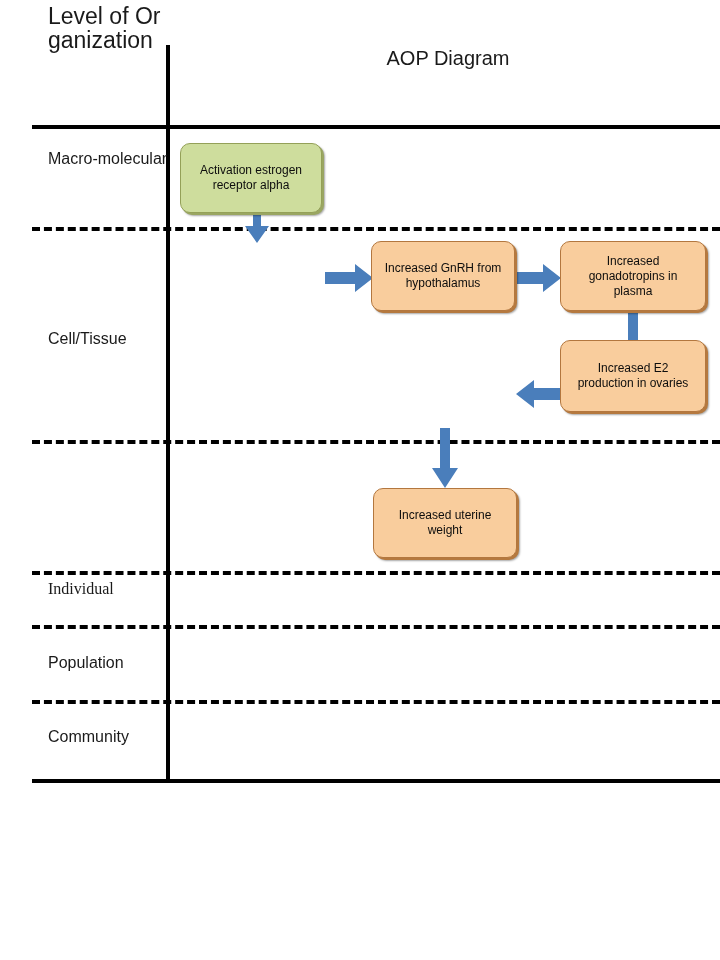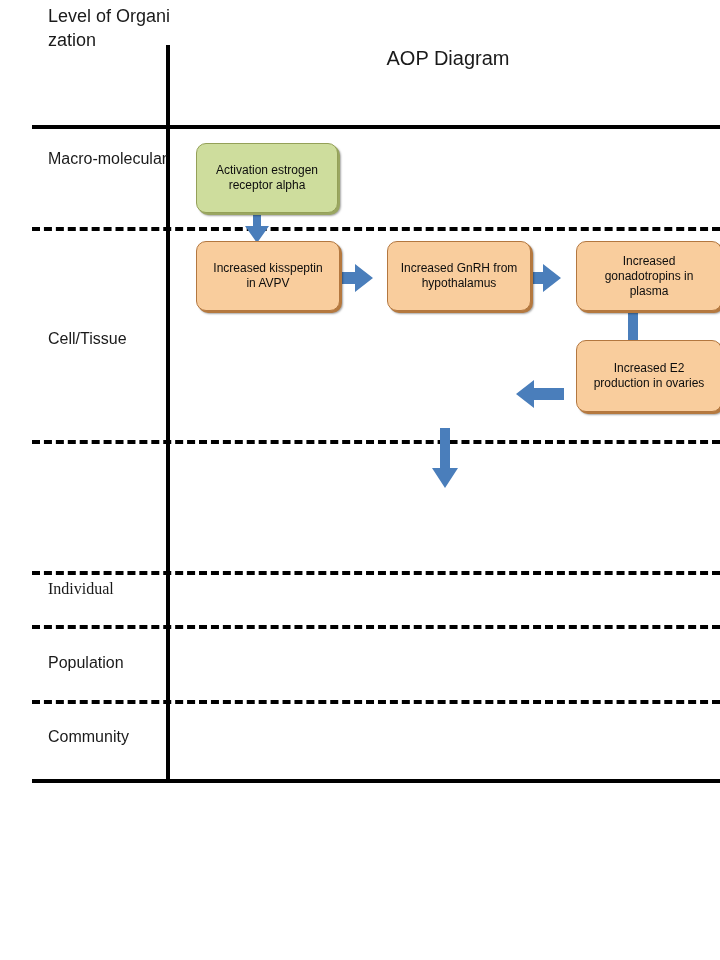--- a/index.html
+++ b/index.html
@@ -13,42 +13,41 @@
   
   .line-solid{position:absolute;background:#000000;}
   .line-dashed{
     position:absolute;height:0;border-top:4px dashed #000000;
   }
   .vline{position:absolute;width:4px;background:#000000;}
 
   
   .hdr-level{
     position:absolute;left:48px;top:4px;width:124px;
-    font-size:18px;line-height:24px;color:#1a1a1a;
+    font-size:23px;line-height:24px;color:#1a1a1a;
     word-break:break-all;
   }
   .diagram-title{
     position:absolute;left:176px;top:44px;width:544px;
     text-align:center;font-size:20px;line-height:28px;color:#1a1a1a;
   }
   .row-label{
     position:absolute;left:48px;width:126px;
     font-size:16px;line-height:21px;color:#1a1a1a;
   }
 
   
   .node{
     position:absolute;box-sizing:border-box;
     border-radius:10px;
     display:flex;align-items:center;justify-content:center;
     text-align:center;
     font-size:12px;line-height:15px;
     color:#0d0d0d;
     padding:3px 11px;
-    margin-left:16px;
   }
   .node-mie{
     background:#cedd9d;
     border:1.6px solid #94a058;
     box-shadow:2px 2px 0 0 #9aa662, 3px 3px 2px rgba(0,0,0,.35);
   }
   .node-ke{
     background:#f9cd9d;
     border:1.6px solid #b3773f;
     box-shadow:2px 2px 0 0 #b5793f, 3px 3px 2px rgba(0,0,0,.35);
@@ -122,31 +121,31 @@
   <div class="arrow" style="left:430px;top:428px;">
     <svg width="30" height="62" viewBox="0 0 30 62">
       <polygon points="10,0 20,0 20,40 28,40 15,60 2,40 10,40" fill="#4a7ebb"></polygon>
     </svg>
   </div>
 
   <div class="node node-mie" style="left:180px;top:143px;width:142px;height:70px;">
     <span>Activation estrogen receptor alpha</span>
   </div>
 
-  <div class="node node-ke" style="left:180px;top:241px;width:144px;height:70px;">
-    <span>Increased kisspeptin in AVPV</span>
-  </div>
 
   <div class="node node-ke" style="left:371px;top:241px;width:144px;height:70px;">
     <span>Increased GnRH from hypothalamus</span>
   </div>
 
   <div class="node node-ke" style="left:560px;top:241px;width:146px;height:70px;">
     <span>Increased gonadotropins in plasma</span>
   </div>
 
   <div class="node node-ke" style="left:560px;top:340px;width:146px;height:72px;">
     <span>Increased E2 production  in ovaries</span>
   </div>
 
 
+  <div class="node node-ke" style="left:373px;top:488px;width:144px;height:70px;">
+    <span>Increased uterine weight</span>
+  </div>
 
 </div>
 
 </body></html>

